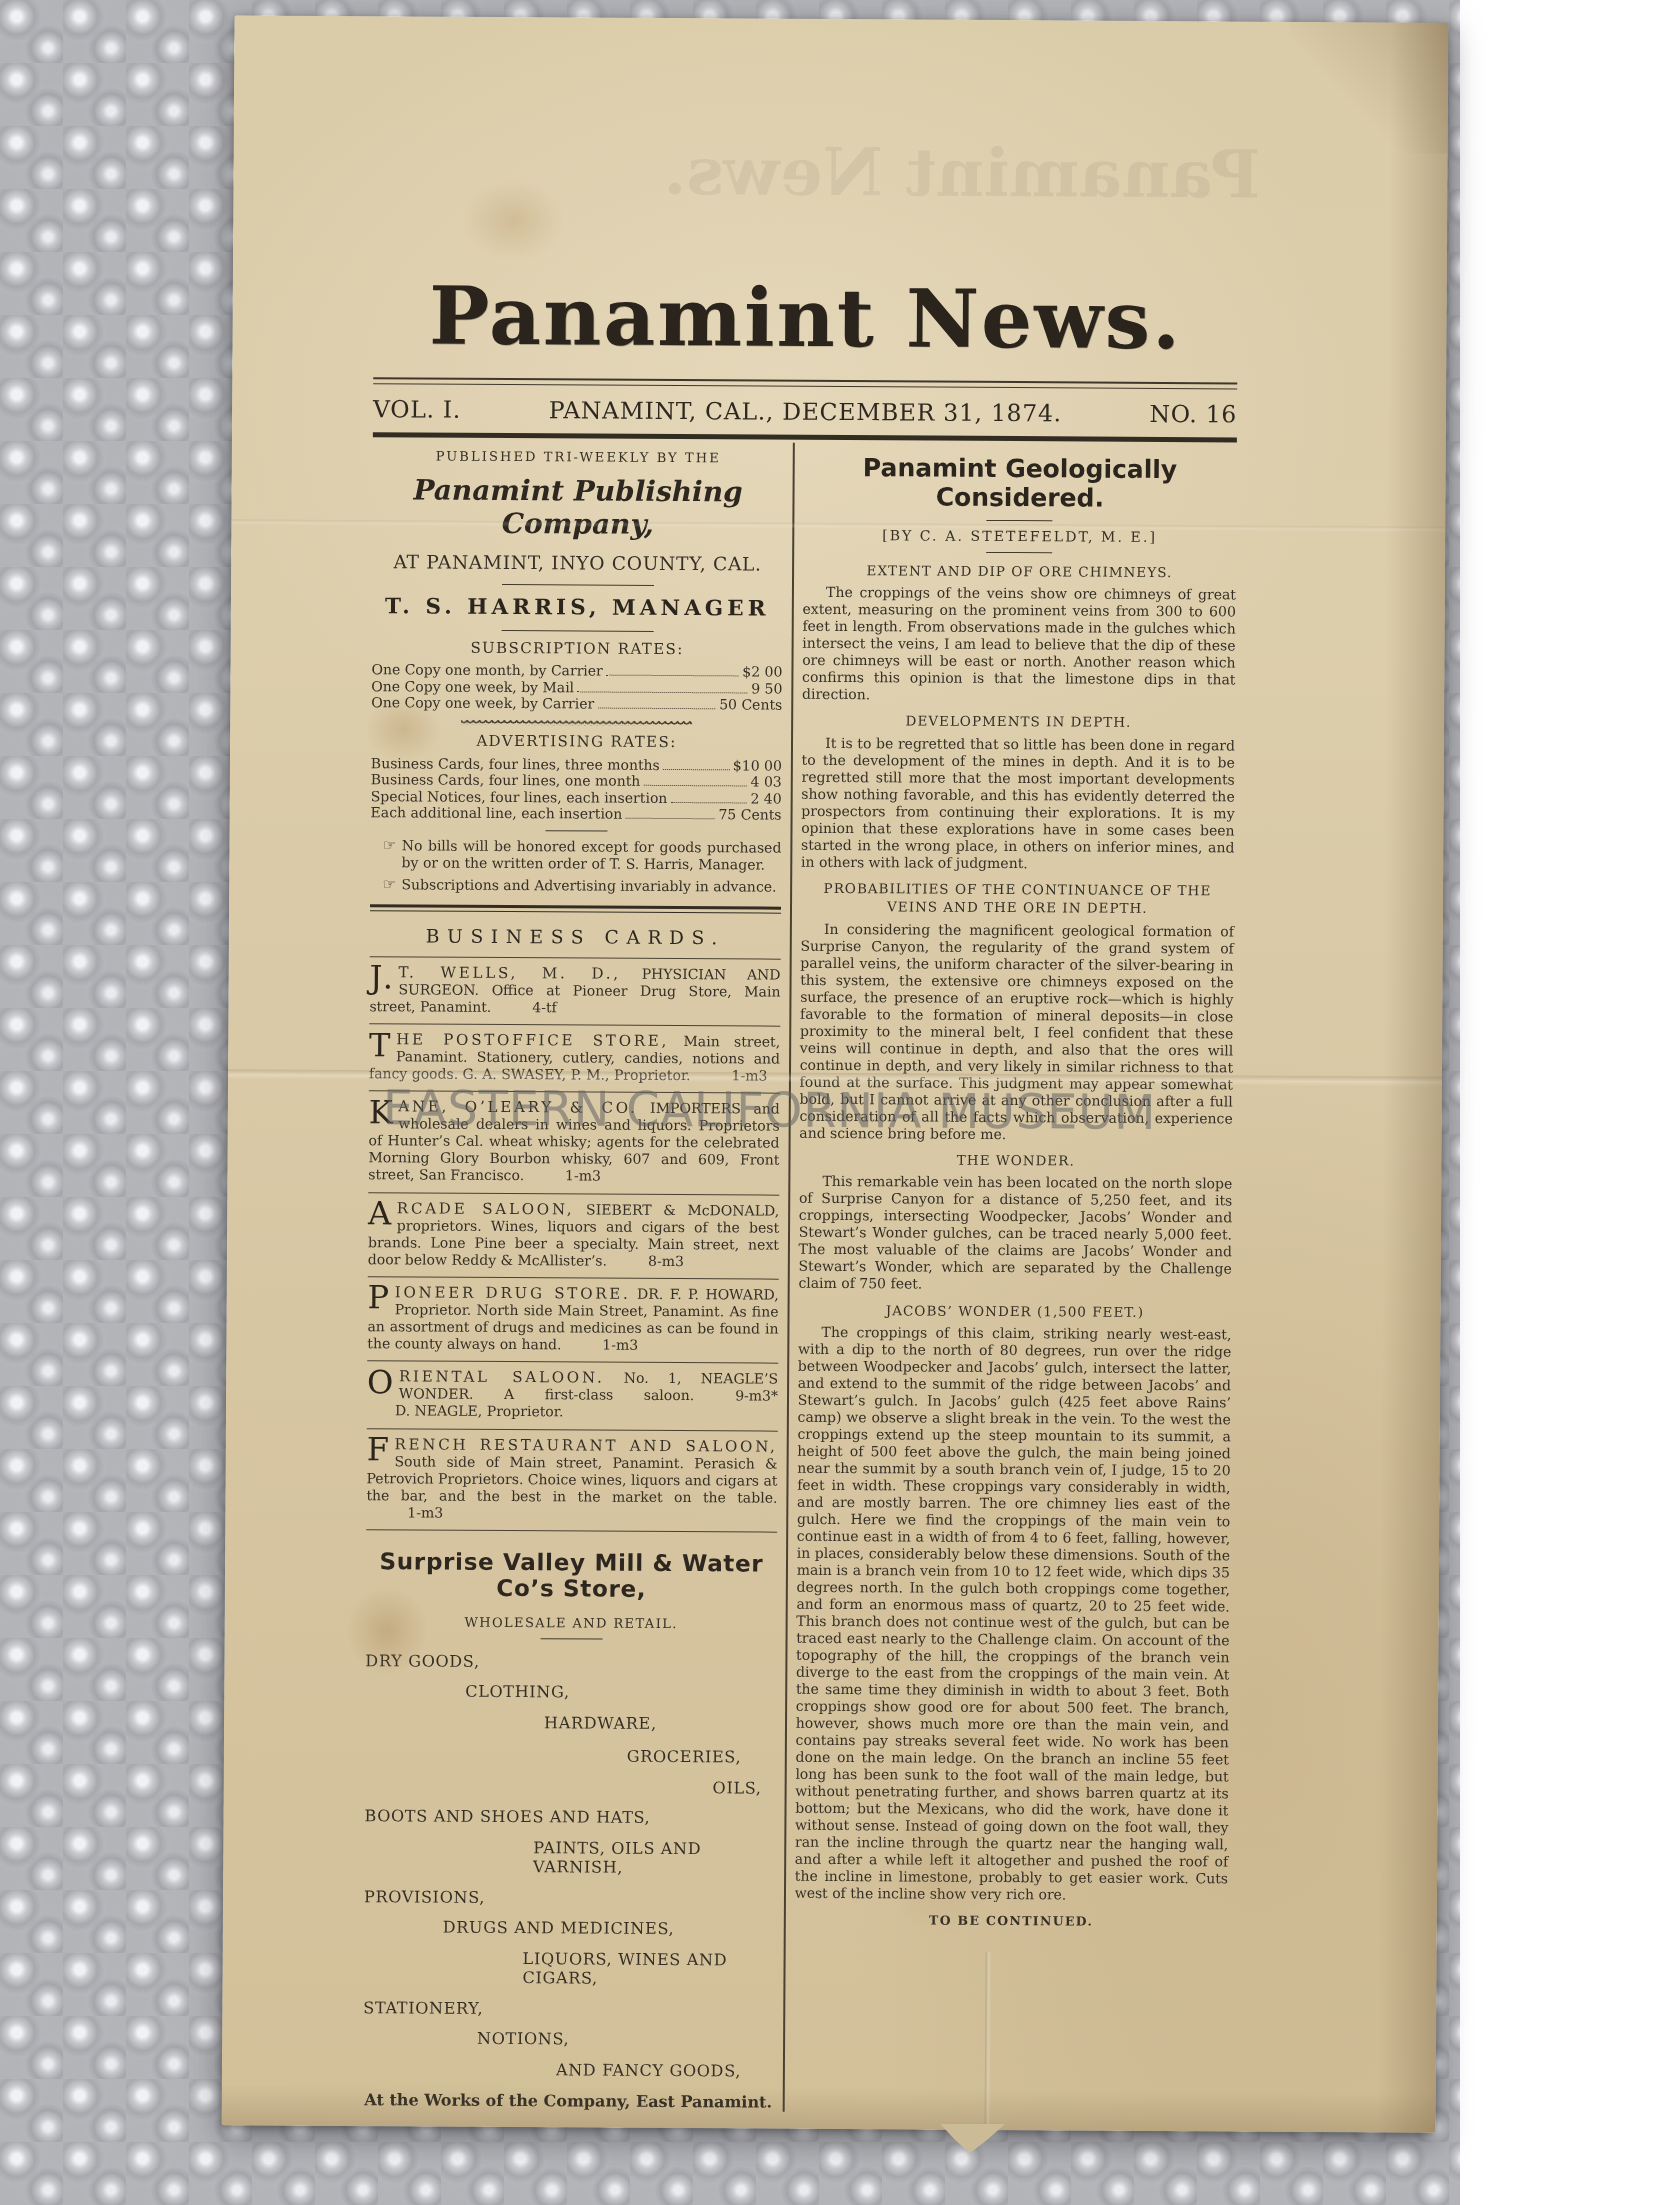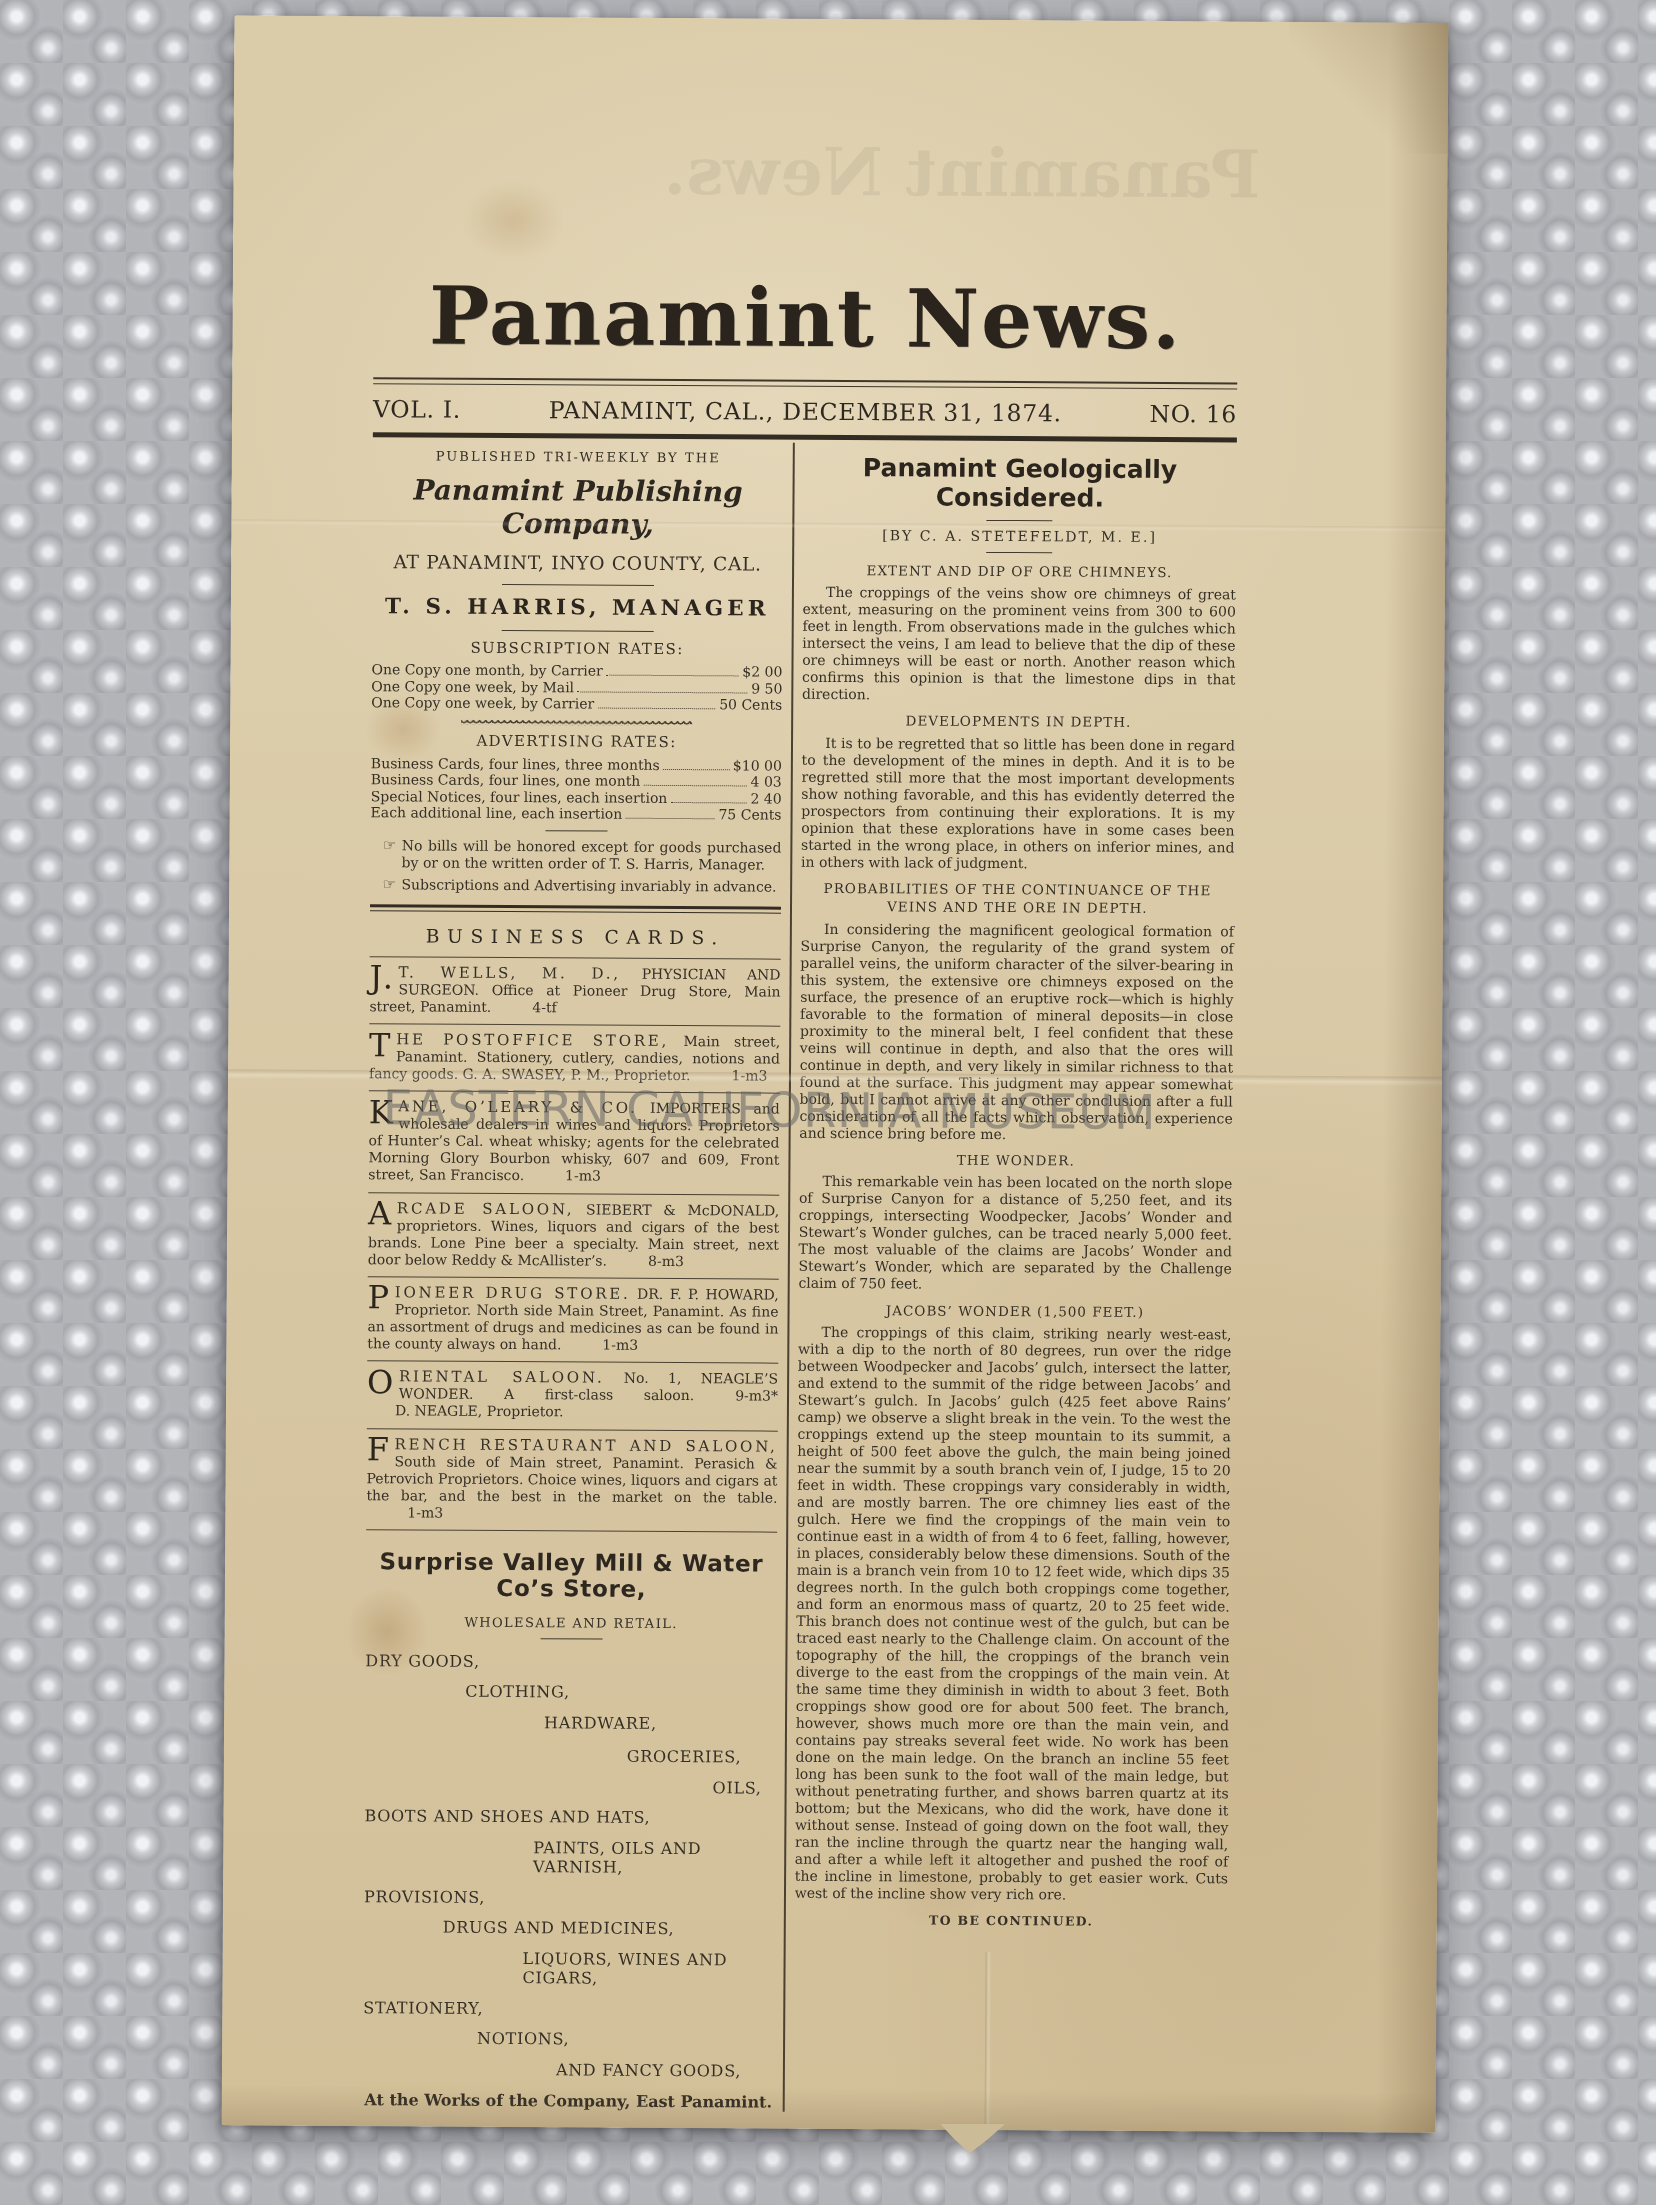--- a/index.html
+++ b/index.html
@@ -2,21 +2,21 @@
 <html style="font-size:11px"><head>
 <meta charset="utf-8">
 <style>
   html,body{margin:0;padding:0;}
   body{
     width:1656px;height:2205px;overflow:hidden;
     font-family:"DejaVu Serif","Liberation Serif",serif;
   }
   
   .scene{
-    position:relative;width:1656px;height:2205px;
+    position:relative;width:1460px;height:2205px;
     background-color:#b3b4b8;
     background-image:
       radial-gradient(circle at 16.6px 16.6px, rgba(244,245,248,0.95) 0 4.8px, rgba(224,225,229,0.55) 9.7px, rgba(158,159,164,0.55) 18px, rgba(186,187,191,0.2) 25px, rgba(0,0,0,0) 29px),
       radial-gradient(circle at 48px 48px, rgba(240,241,244,0.9) 0 4.1px, rgba(219,220,224,0.5) 9px, rgba(150,151,156,0.5) 17px, rgba(186,187,191,0.15) 23.5px, rgba(0,0,0,0) 28px);
     background-size:63px 63px;
   }
   
   .sheet{
     position:absolute;left:228px;top:19.3px;width:1214px;height:2110px;
     transform:rotate(0.35deg);

